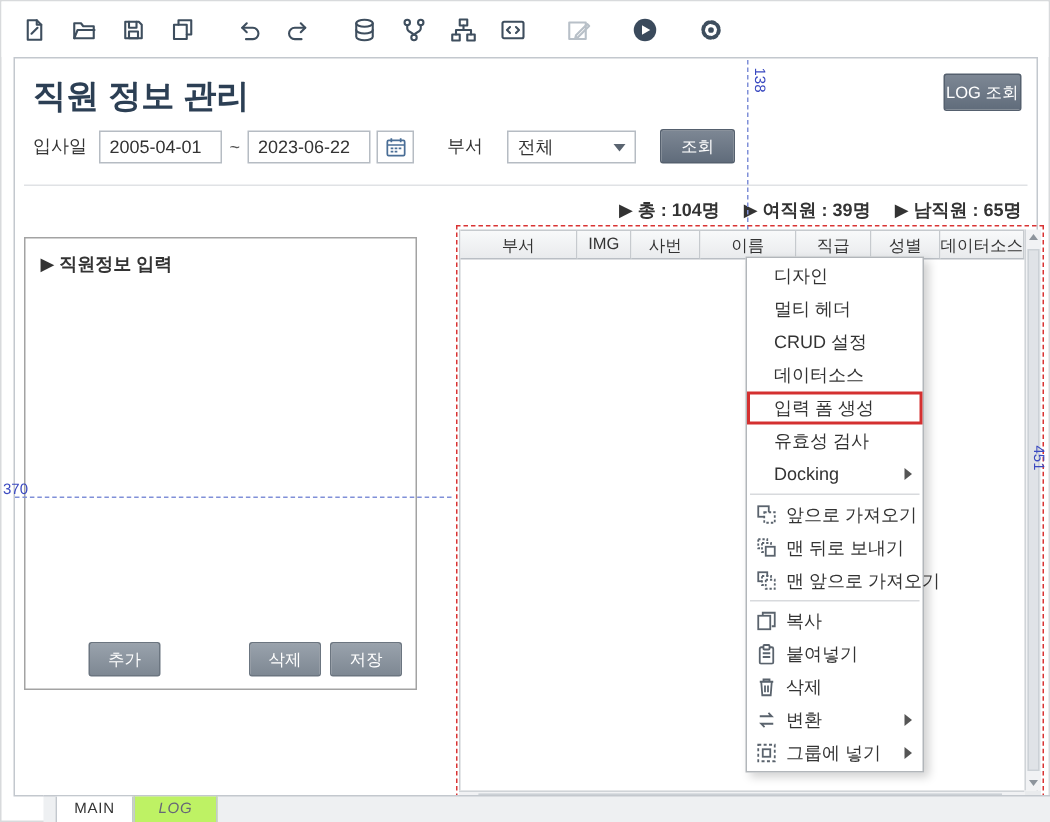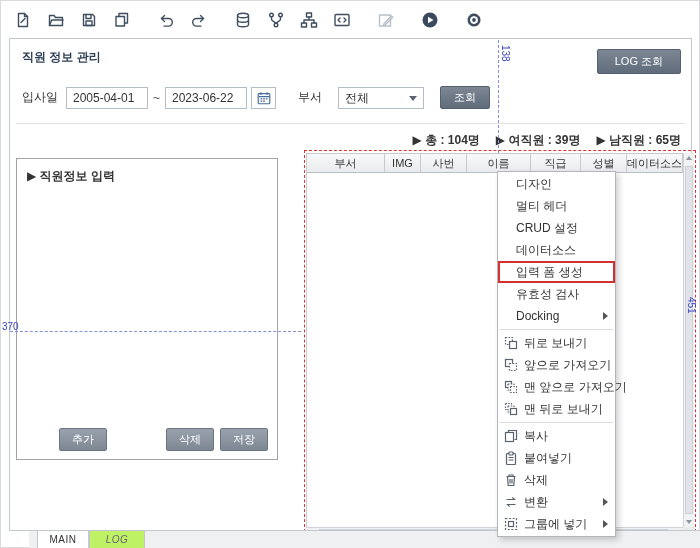--- a/index.html
+++ b/index.html
@@ -9,23 +9,23 @@
 
   
   .toolbar{position:absolute;left:0;top:0;width:100%;height:37px;display:flex;align-items:center;padding-left:10px;background:#fff;}
   .tb-group{display:flex;gap:9px;margin-right:20px;}
   .tb-btn{width:24px;height:24px;display:flex;align-items:center;justify-content:center;cursor:pointer;}
   .ic svg{stroke:#3e4e5e;fill:none;stroke-width:1.4;stroke-linecap:round;stroke-linejoin:round;}
   .ic.dis svg{stroke:#b8c0c8;}
 
   
   .panel{position:absolute;left:8px;top:37px;width:683px;height:493px;border:1px solid #c3c8ce;background:#fff;}
-  .page-title{position:absolute;left:12px;top:10px;font-size:12px;font-weight:bold;color:#2c3f54;}
+  .page-title{position:absolute;left:12px;top:10px;font-size:22px;font-weight:bold;color:#2c3f54;}
   .btn-dark{background:linear-gradient(#7d8794,#606c7b);color:#fff;border:1px solid #55606e;border-radius:2px;
-    font-size:11px;padding:4px 17px;cursor:pointer;font-family:inherit;}
+    font-size:11px;padding:4px 1px;cursor:pointer;font-family:inherit;}
   .log-btn{position:absolute;right:10px;top:10px;}
 
   .filter{position:absolute;left:12px;top:47px;display:flex;align-items:center;font-size:12px;color:#333;}
   .lbl{margin-right:8px;}
   .txt{border:1px solid #b6bcc3;height:22px;width:82px;font-size:12px;padding:0 6px;color:#333;font-family:inherit;}
   .tilde{margin:0 5px;color:#555;}
   .cal-btn{width:25px;height:22px;border:1px solid #b6bcc3;background:#fff;display:flex;align-items:center;justify-content:center;margin-left:4px;cursor:pointer;}
   .cal-btn svg{stroke:#4a6e96;fill:none;stroke-width:1.3;}
   .sel{position:relative;width:86px;height:22px;border:1px solid #b6bcc3;background:#fff;font-size:12px;line-height:20px;padding:0 18px 0 6px;margin-left:8px;cursor:pointer;color:#333;}
   .sel-arrow{position:absolute;right:6px;top:8px;width:0;height:0;border-left:4px solid transparent;border-right:4px solid transparent;border-top:5px solid #5a6470;}
@@ -288,55 +288,46 @@
         <span>유효성 검사</span>
       </div>
     <div class="mi">
         <span>Docking</span>
         <span class="mi-arrow"></span>
       </div>
     <div class="msep"></div>
     <div class="mi with-icon">
         <span class="mi-icon">
           <svg width="14" height="14" viewBox="0 0 14 14">
-            <rect x="1.5" y="1.5" width="7" height="7" stroke-dasharray="1.6 1.4"></rect>
-            <rect x="5.5" y="5.5" width="7" height="7" fill="#fff"></rect>
-          </svg>
-        </span>
-        <span>뒤로 보내기</span>
-      </div>
-    <div class="mi with-icon">
-        <span class="mi-icon">
-          <svg width="14" height="14" viewBox="0 0 14 14">
             <rect x="1.5" y="1.5" width="7" height="7"></rect>
             <rect x="5.5" y="5.5" width="7" height="7" fill="#fff" stroke-dasharray="1.6 1.4"></rect>
           </svg>
         </span>
         <span>앞으로 가져오기</span>
+      </div>
+    <div class="mi with-icon">
+        <span class="mi-icon">
+          <svg width="14" height="14" viewBox="0 0 14 14">
+            <rect x="1.5" y="1.5" width="6" height="6" stroke-dasharray="1.5 1.3"></rect>
+            <rect x="4" y="4" width="6" height="6" fill="#fff" stroke-dasharray="1.5 1.3"></rect>
+            <rect x="6.5" y="6.5" width="6" height="6" fill="#fff"></rect>
+          </svg>
+        </span>
+        <span>맨 뒤로 보내기</span>
       </div>
     <div class="mi with-icon">
         <span class="mi-icon">
           <svg width="14" height="14" viewBox="0 0 14 14">
             <rect x="1.5" y="1.5" width="6" height="6"></rect>
             <rect x="4" y="4" width="6" height="6" fill="#fff" stroke-dasharray="1.5 1.3"></rect>
             <rect x="6.5" y="6.5" width="6" height="6" fill="#fff" stroke-dasharray="1.5 1.3"></rect>
           </svg>
         </span>
         <span>맨 앞으로 가져오기</span>
       </div>
-    <div class="mi with-icon">
-        <span class="mi-icon">
-          <svg width="14" height="14" viewBox="0 0 14 14">
-            <rect x="1.5" y="1.5" width="6" height="6" stroke-dasharray="1.5 1.3"></rect>
-            <rect x="4" y="4" width="6" height="6" fill="#fff" stroke-dasharray="1.5 1.3"></rect>
-            <rect x="6.5" y="6.5" width="6" height="6" fill="#fff"></rect>
-          </svg>
-        </span>
-        <span>맨 뒤로 보내기</span>
-      </div>
     <div class="msep"></div>
     <div class="mi with-icon">
         <span class="mi-icon">
           <svg width="14" height="14" viewBox="0 0 14 14">
             <rect x="1.5" y="3.5" width="8" height="9"></rect>
             <path d="M4.5 3.5v-2h8v9h-2"></path>
           </svg>
         </span>
         <span>복사</span>
       </div>

